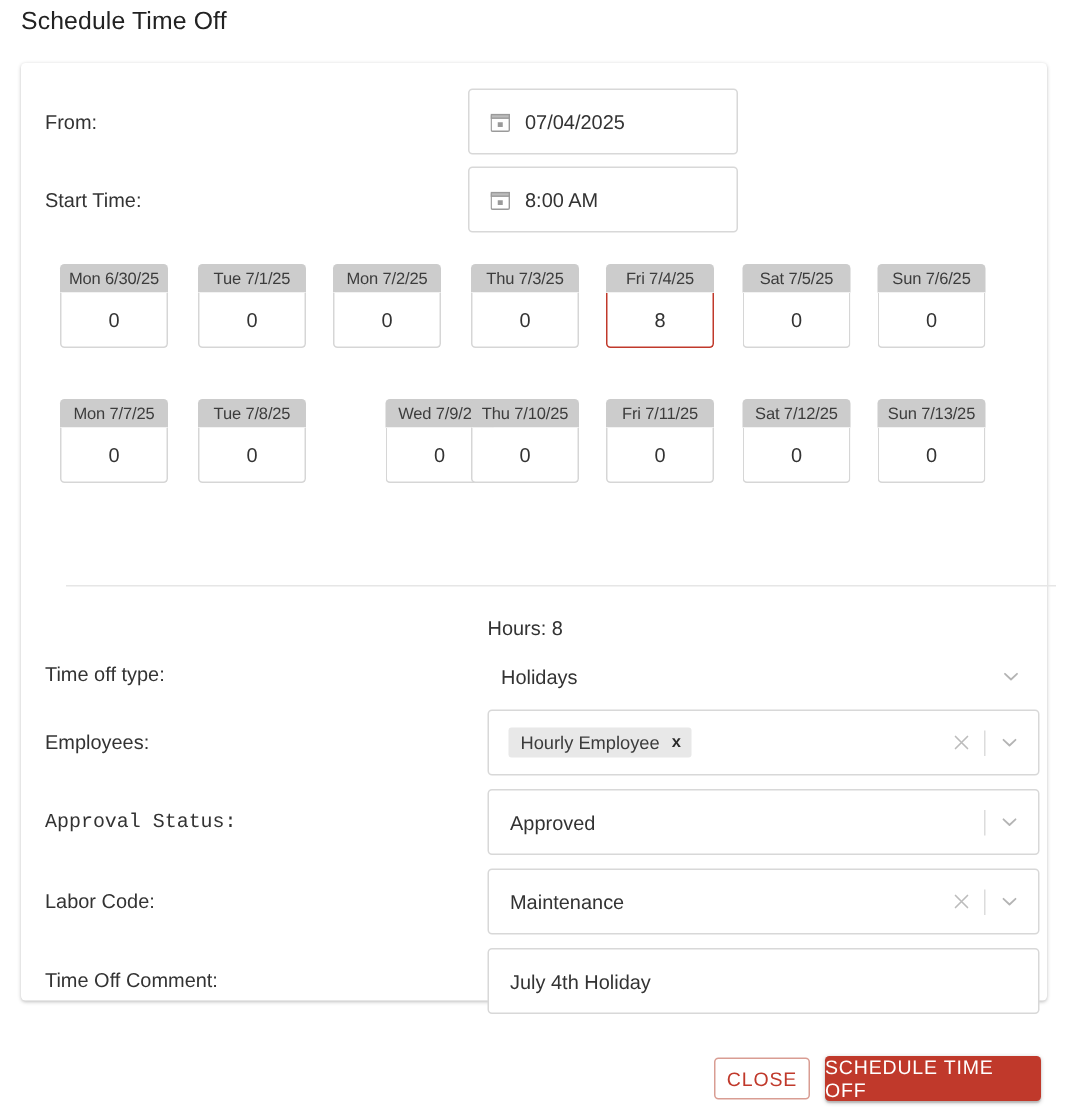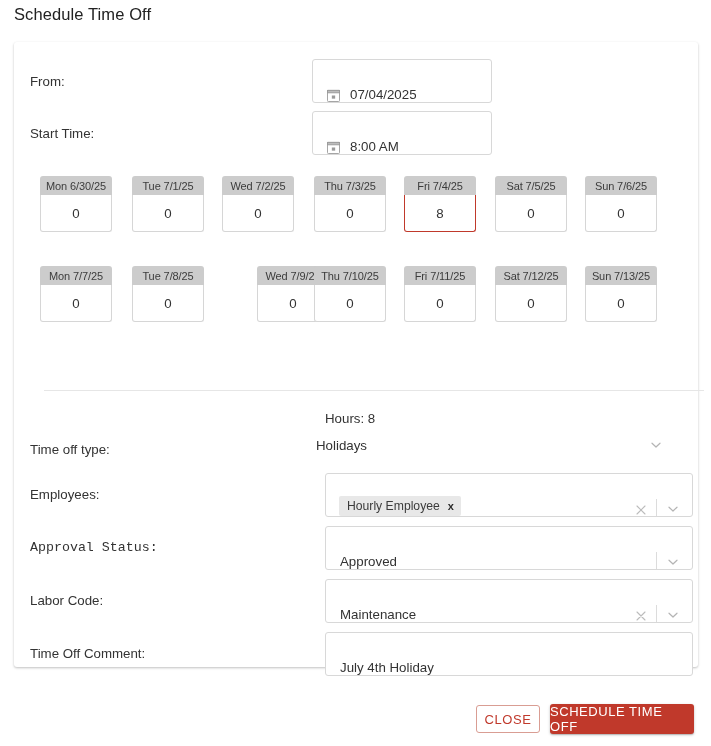--- a/index.html
+++ b/index.html
@@ -47,21 +47,21 @@
     color: #333333;
     white-space: nowrap;
   }
 
   
   .input-box {
     background: #ffffff;
     border: 1px solid #d8d8d8;
     border-radius: 3px;
     display: flex;
-    align-items: flex-end;
+    align-items: center;
     font-size: 13.3px;
     color: #333333;
   }
 
   .cal-icon {
     width: 13px; height: 13px;
     margin-left: 14px; margin-right: 10px;
     flex: 0 0 auto;
     display: block;
   }
@@ -109,24 +109,24 @@
   .hours-text {
     position: absolute;
     left: 311px; top: 369px;
     font-size: 13.3px;
     color: #333333;
   }
 
   
   .plain-select {
     position: absolute;
-    left: 293px; top: 396px;
+    left: 311px; top: 396px;
     width: 368px; height: 26px;
     display: flex;
-    align-items: flex-start;
+    align-items: center;
     cursor: pointer;
   }
   .plain-select .val {
     flex: 1 1 auto;
     font-size: 13.3px;
     color: #333333;
     padding-left: 9px;
   }
 
   
@@ -234,21 +234,21 @@
     <div id="day-grid">
         <div class="day-cell" style="left: 26px; top: 134px;">
           <div class="day-head">Mon 6/30/25</div>
           <div class="day-val">0</div>
         </div>
         <div class="day-cell" style="left: 118px; top: 134px;">
           <div class="day-head">Tue 7/1/25</div>
           <div class="day-val">0</div>
         </div>
         <div class="day-cell" style="left: 208px; top: 134px;">
-          <div class="day-head">Wed 7/2/25</div>
+          <div class="day-head">Mon 7/2/25</div>
           <div class="day-val">0</div>
         </div>
         <div class="day-cell" style="left: 300px; top: 134px;">
           <div class="day-head">Thu 7/3/25</div>
           <div class="day-val">0</div>
         </div>
         <div class="day-cell selected" style="left: 390px; top: 134px;">
           <div class="day-head">Fri 7/4/25</div>
           <div class="day-val">8</div>
         </div>

